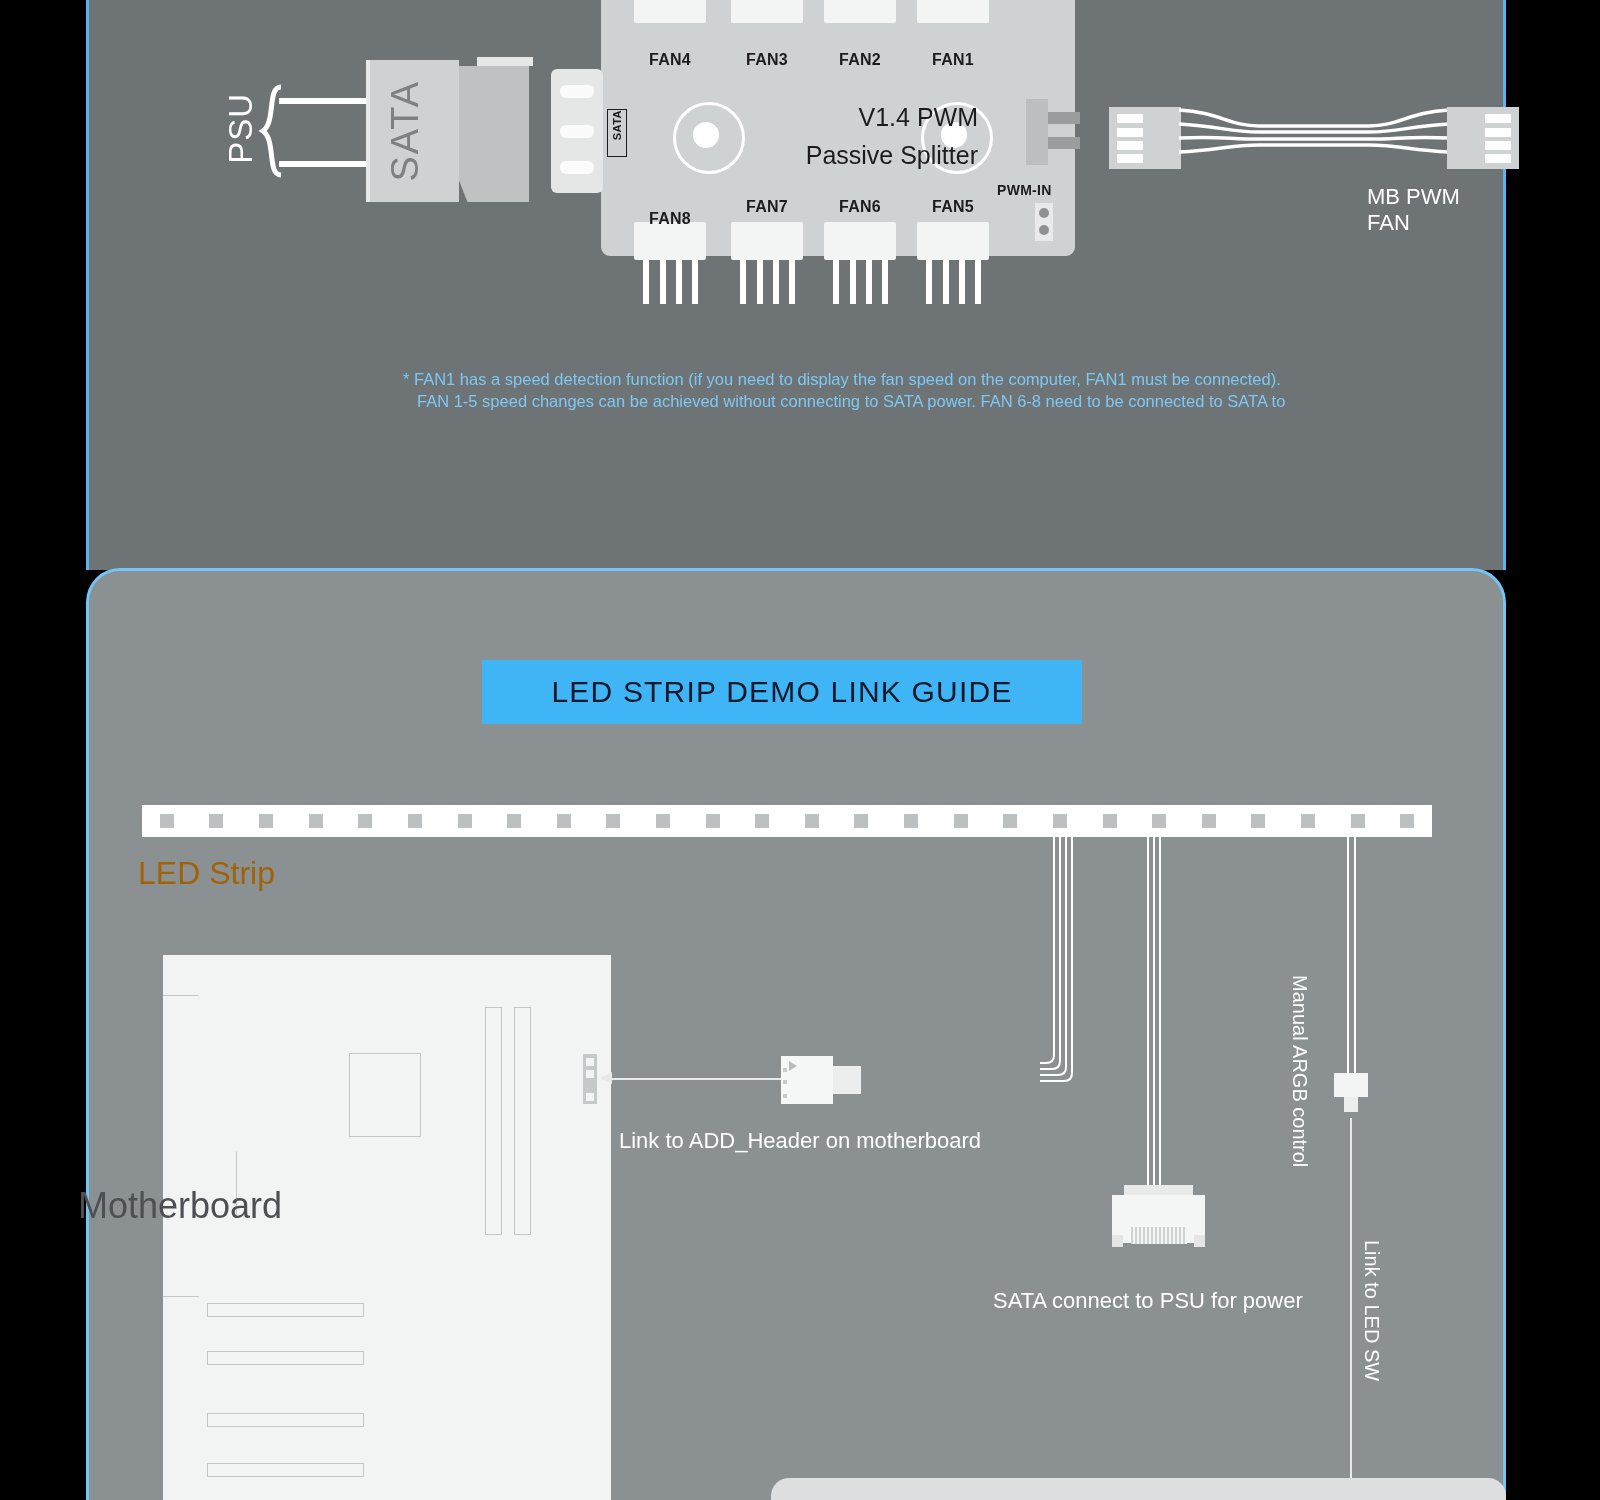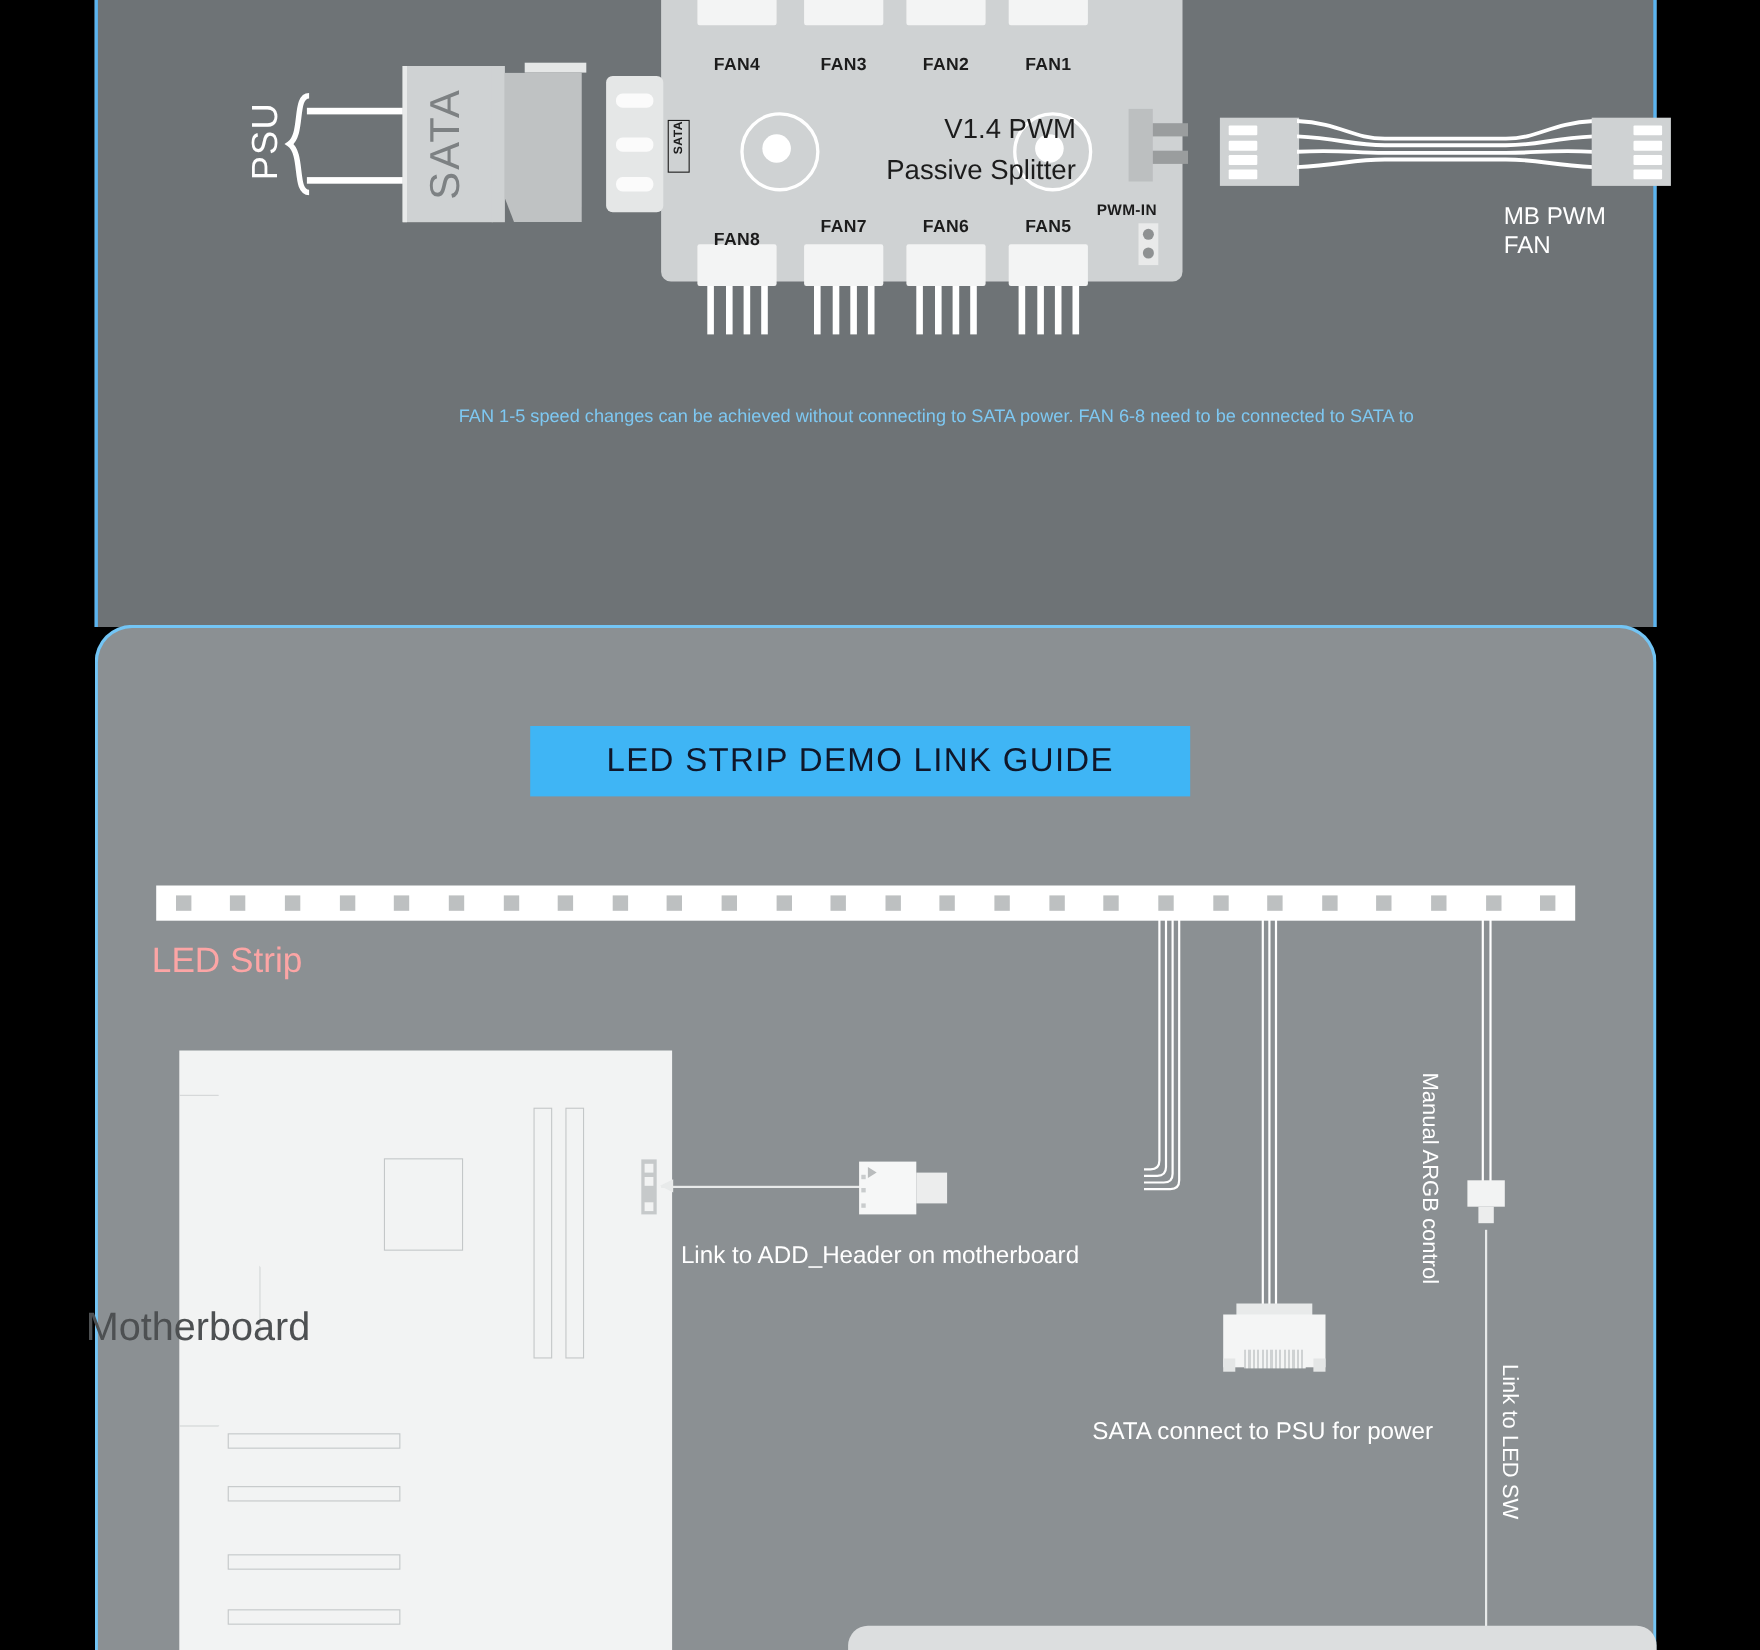--- a/index.html
+++ b/index.html
@@ -103,21 +103,21 @@
 
   
   #banner{position:absolute;left:482px;top:660px;width:600px;height:64px;
         background:#3fb5f5;display:flex;align-items:center;justify-content:center;}
   #banner span{color:#0f172a;font-size:30px;letter-spacing:1.2px;}
 
   
   #led-strip{position:absolute;left:142px;top:805px;width:1290px;height:32px;
         background:#ffffff;}
   #led-strip .led{position:absolute;top:9px;width:14px;height:14px;background:#bdc0c1;}
-  #led-strip-label{position:absolute;left:138px;top:855px;font-size:32px;color:#fca5a5;}
+  #led-strip-label{position:absolute;left:138px;top:855px;font-size:32px;color:#a16207;}
 
   
   #motherboard{position:absolute;left:163px;top:955px;width:448px;height:545px;
         background:#f2f3f3;}
   .mb-line{position:absolute;border:1px solid #c4c7c8;background:transparent;}
   #mb-io{position:absolute;left:0px;top:40px;width:73px;height:300px;
         border:1px solid #c4c7c8;border-left:none;background:transparent;
         clip-path:polygon(0 0,48% 0,72% 19%,72% 45%,100% 52%,100% 73%,72% 80%,
                           72% 90%,48% 100%,0 100%);}
   #mb-cpu{position:absolute;left:186px;top:98px;width:70px;height:82px;}
@@ -284,20 +284,21 @@
   </svg>
   <div class="pwm-conn" style="left:1358px;top:147px;">
     <div class="slot" style="left:38px;top:7px;"></div>
     <div class="slot" style="left:38px;top:21px;"></div>
     <div class="slot" style="left:38px;top:34px;"></div>
     <div class="slot" style="left:38px;top:47px;"></div>
   </div>
   <div id="mb-pwm-label">MB PWM FAN</div>
 
   <div id="footnote">
+    <div>* FAN1 has a speed detection function (if you need to display the fan speed on the computer, FAN1 must be connected).</div>
     <div style="padding-left:14px;">FAN 1-5 speed changes can be achieved without connecting to SATA power. FAN 6-8 need to be connected to SATA to</div>
   </div>
 </div>
 
 <div id="panel-bottom"></div>
 
 <div id="banner">
   <span>LED STRIP DEMO LINK GUIDE</span>
 </div>
 

